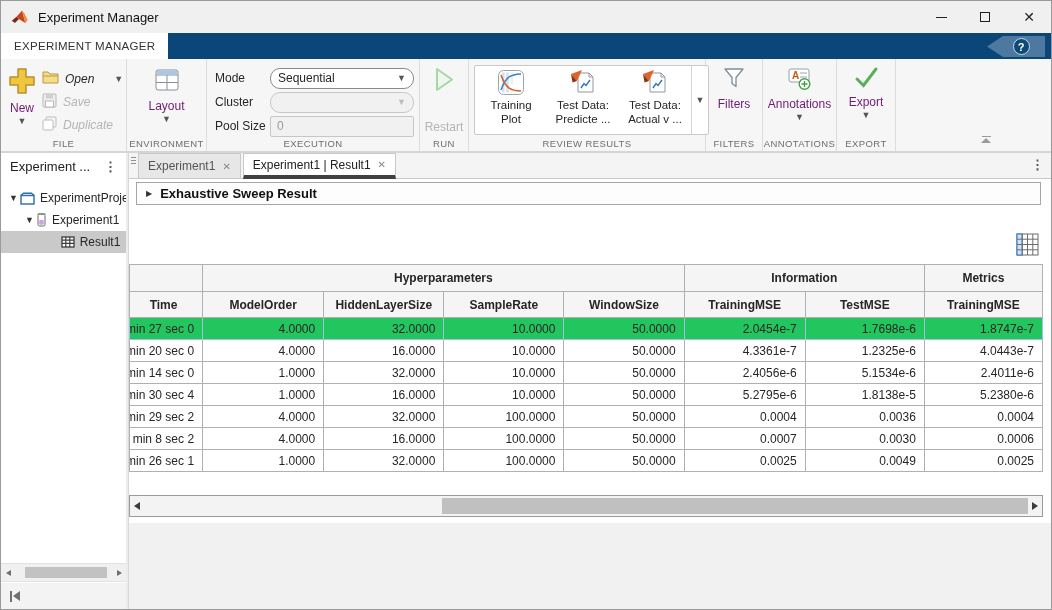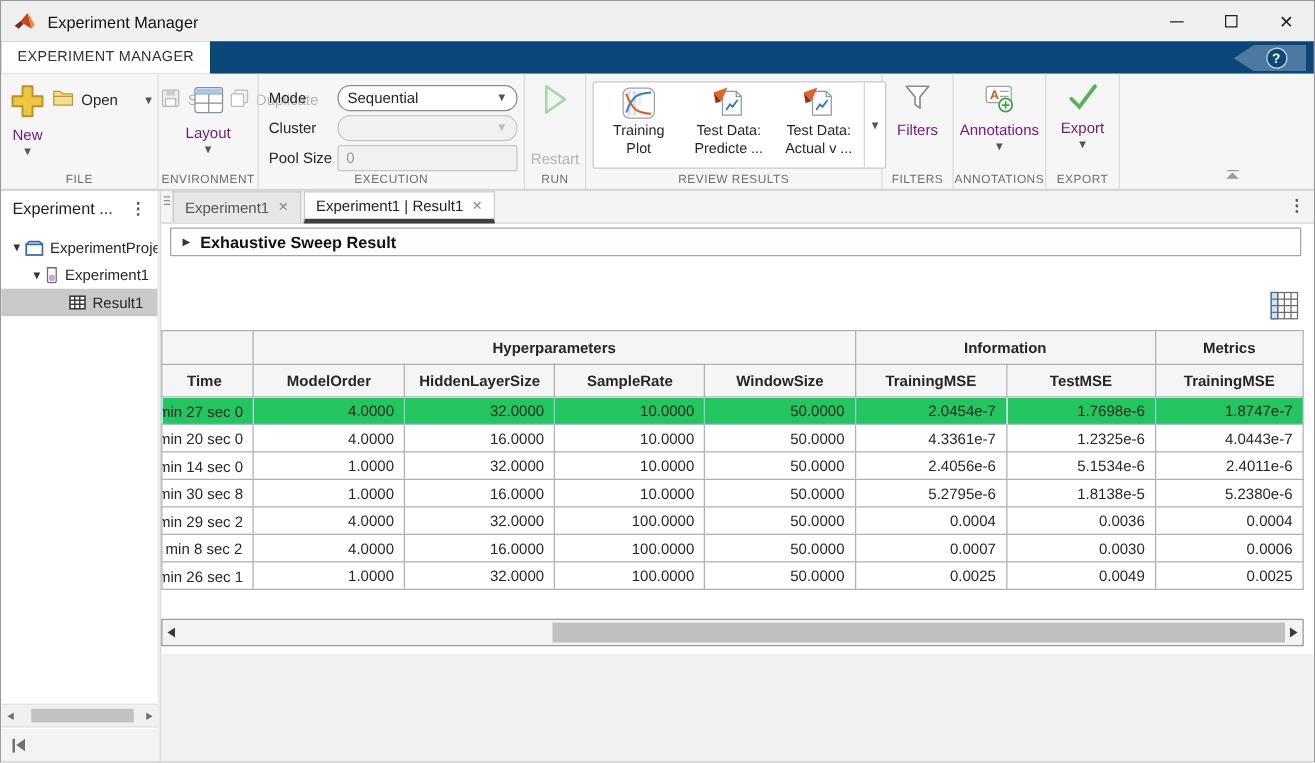--- a/index.html
+++ b/index.html
@@ -30,21 +30,21 @@
   .toolbar { height:94px; background:#f6f6f6; border-bottom:2px solid #d5d5d5; display:flex; position:relative; flex:0 0 auto; }
   .section { position:relative; border-right:1px solid #dcdcdc; padding:5px 0 15px 0; height:100%; }
   .section-label { position:absolute; bottom:2px; left:0; right:0; text-align:center; font-size:9.5px; color:#6e6e6e; letter-spacing:.4px; white-space:nowrap; }
   .big-btn { display:flex; flex-direction:column; align-items:center; justify-content:flex-start; gap:2px; cursor:default; padding-top:2px; }
   .big-btn .lbl { font-size:12px; color:#701a75; line-height:14px; text-align:center; }
   .caret { font-size:9px; color:#555; line-height:8px; }
   .caret.dis { color:#bcbcbc; }
   .dis-lbl { color:#b4b4b4 !important; }
 
   .sec-file { width:126px; display:flex; gap:2px; padding-left:6px; }
-  .file-stack { display:flex; flex-direction:row; justify-content:space-between; padding-top:3px; }
+  .file-stack { display:flex; flex-direction:column; justify-content:space-between; padding-top:3px;font-style:italic; }
   .small-btn { height:25px; display:flex; align-items:center; gap:6px; font-size:12px; padding:0 3px; cursor:default; }
 
   .sec-env { width:80px; }
   .sec-env .big-btn { width:100%; }
 
   .sec-exec { width:213px; padding-left:8px; padding-top:7px; }
   .exec-row { display:flex; align-items:center; height:24px; }
   .exec-lbl { width:55px; font-size:12px; color:#262626; }
   .combo { width:144px; height:21px; border:1px solid #8a8a8a; border-radius:10px; background:#fff; display:flex; align-items:center; padding:0 7px; }
   .combo .val { flex:1; font-size:12px; }
@@ -72,21 +72,21 @@
   
   .main { flex:1; display:flex; min-height:0; background:#f0f0f0; }
   .sidebar { width:125px; background:#fff; position:relative; flex:0 0 auto; }
   .sb-header { height:27px; display:flex; align-items:center; padding:0 6px 0 9px; font-size:13px; color:#222; white-space:nowrap; overflow:hidden; }
   .kebab { margin-left:auto; color:#555; font-size:13px; font-weight:bold; cursor:default; padding:0 3px; }
   .tree { padding-top:7px; }
   .tree-row { height:22px; display:flex; align-items:center; font-size:12px; white-space:nowrap; overflow:hidden; cursor:default; }
   .tree-row .tw { width:13px; text-align:center; font-size:9px; color:#333; flex:0 0 auto; }
   .tree-row .ic { margin-right:5px; display:flex; flex:0 0 auto; }
   .tree-row.sel { background:#c9c9c9; }
-  .lvl0 { padding-left:6px; } .lvl1 { padding-left:22px; } .lvl2 { padding-left:54px; }
+  .lvl0 { padding-left:6px; } .lvl1 { padding-left:22px; } .lvl2 { padding-left:54px;justify-content:center; }
   .sb-scroll { position:absolute; left:0; right:0; bottom:27px; height:19px; background:#f0f0f0; border-top:1px solid #e2e2e2; border-bottom:1px solid #e2e2e2; }
   .sb-thumb { position:absolute; left:24px; width:82px; top:3px; bottom:3px; background:#c2c2c2; }
   .sb-collapse { position:absolute; bottom:0; left:0; right:0; height:26px; background:#f3f3f3; display:flex; align-items:center; padding-left:9px; }
   .panel-collapse-icon { display:flex; align-items:center; }
   .panel-collapse-icon .bar { width:2px; height:11px; background:#707070; margin-right:1px; }
   .panel-collapse-icon .tri { width:0; height:0; border-top:5.5px solid transparent; border-bottom:5.5px solid transparent; border-right:7px solid #707070; }
 
   .v-divider { width:3px; background:#ececec; border-right:1px solid #d8d8d8; flex:0 0 auto; }
 
   .docarea { flex:1; display:flex; flex-direction:column; min-width:0; }
@@ -499,21 +499,21 @@
                   <td class="cell-time">0 min 14 sec</td>
                   <td>1.0000</td>
                   <td>32.0000</td>
                   <td>10.0000</td>
                   <td>50.0000</td>
                   <td>2.4056e-6</td>
                   <td>5.1534e-6</td>
                   <td>2.4011e-6</td>
                 </tr>
                 <tr>
-                  <td class="cell-time">8 min 30 sec</td>
+                  <td class="cell-time">4 min 30 sec</td>
                   <td>1.0000</td>
                   <td>16.0000</td>
                   <td>10.0000</td>
                   <td>50.0000</td>
                   <td>5.2795e-6</td>
                   <td>1.8138e-5</td>
                   <td>5.2380e-6</td>
                 </tr>
                 <tr>
                   <td class="cell-time">2 min 29 sec</td>

